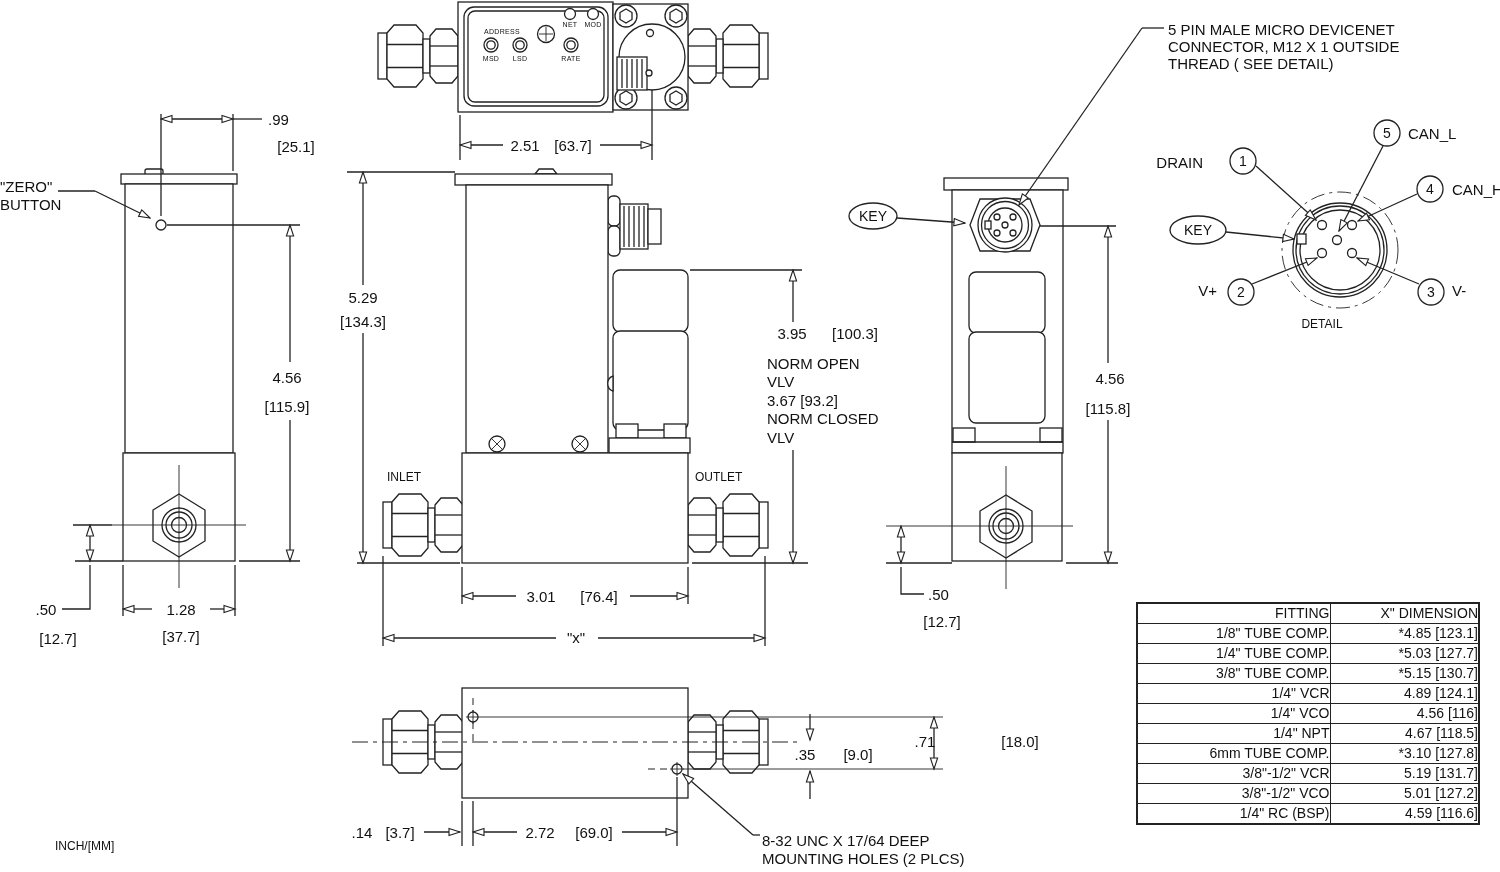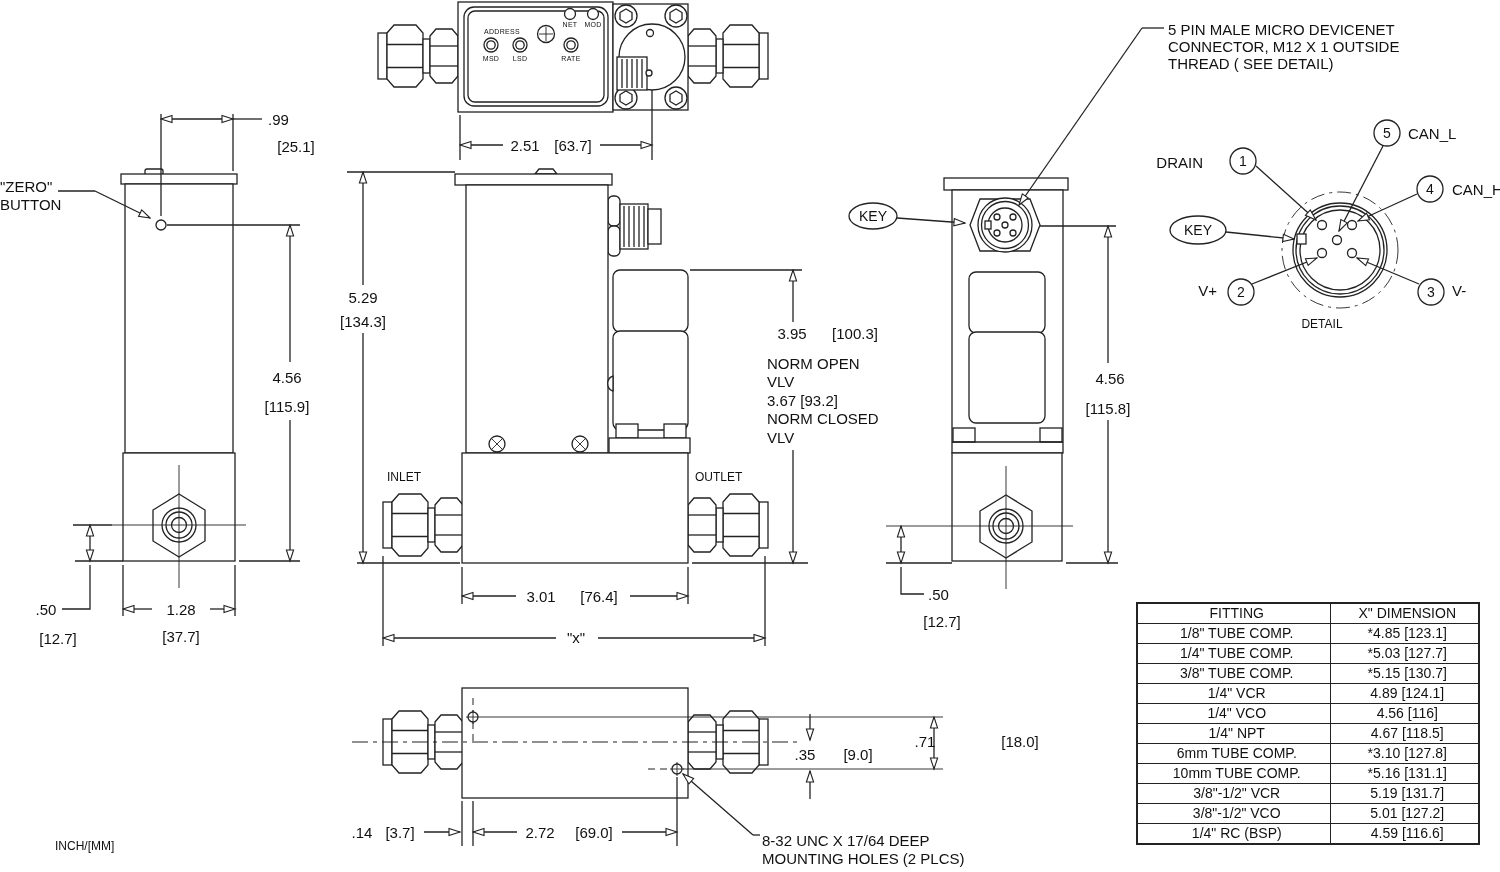--- a/index.html
+++ b/index.html
@@ -15,21 +15,21 @@
   .c{transform:translate(-50%,-50%);}
   .l{transform:translateY(-50%);}
   .r{transform:translate(-100%,-50%);}
   .s7{font-size:7px;letter-spacing:.3px;}
   .s14{font-size:14px;}
   .s15{font-size:15px;}
   .s16{font-size:12px;}
   .s19{font-size:19px;}
   table.ftable{position:absolute;left:1136px;top:602px;width:344px;border-collapse:collapse;
     table-layout:fixed;font-size:14px;color:#111;border:2px solid #222;}
-  table.ftable th,table.ftable td{border:1px solid #222;font-weight:normal;text-align:center;
+  table.ftable th,table.ftable td{border:1px solid #222;font-weight:normal;text-align:right;
     padding:0 0 0 6px;height:19px;line-height:19px;white-space:nowrap;overflow:hidden;margin-top:12px;}
 </style>
 </head>
 <body>
 
 <div class="stage">
 
 <svg class="lw" width="1500" height="872" viewBox="0 0 1500 872">
   <defs>
     <marker id="ah" markerWidth="14" markerHeight="10" refX="12.5" refY="5" orient="auto-start-reverse" markerUnits="userSpaceOnUse">
@@ -388,24 +388,20 @@
         </tr>
     <tr>
           <td>1/4" NPT</td>
           <td>4.67 [118.5]</td>
         </tr>
     <tr>
           <td>6mm TUBE COMP.</td>
           <td>*3.10 [127.8]</td>
         </tr>
     <tr>
-          <td>10mm TUBE COMP.</td>
-          <td>*5.16 [131.1]</td>
-        </tr>
-    <tr>
           <td>3/8"-1/2" VCR</td>
           <td>5.19 [131.7]</td>
         </tr>
     <tr>
           <td>3/8"-1/2" VCO</td>
           <td>5.01 [127.2]</td>
         </tr>
     <tr>
           <td>1/4" RC (BSP)</td>
           <td>4.59 [116.6]</td>

